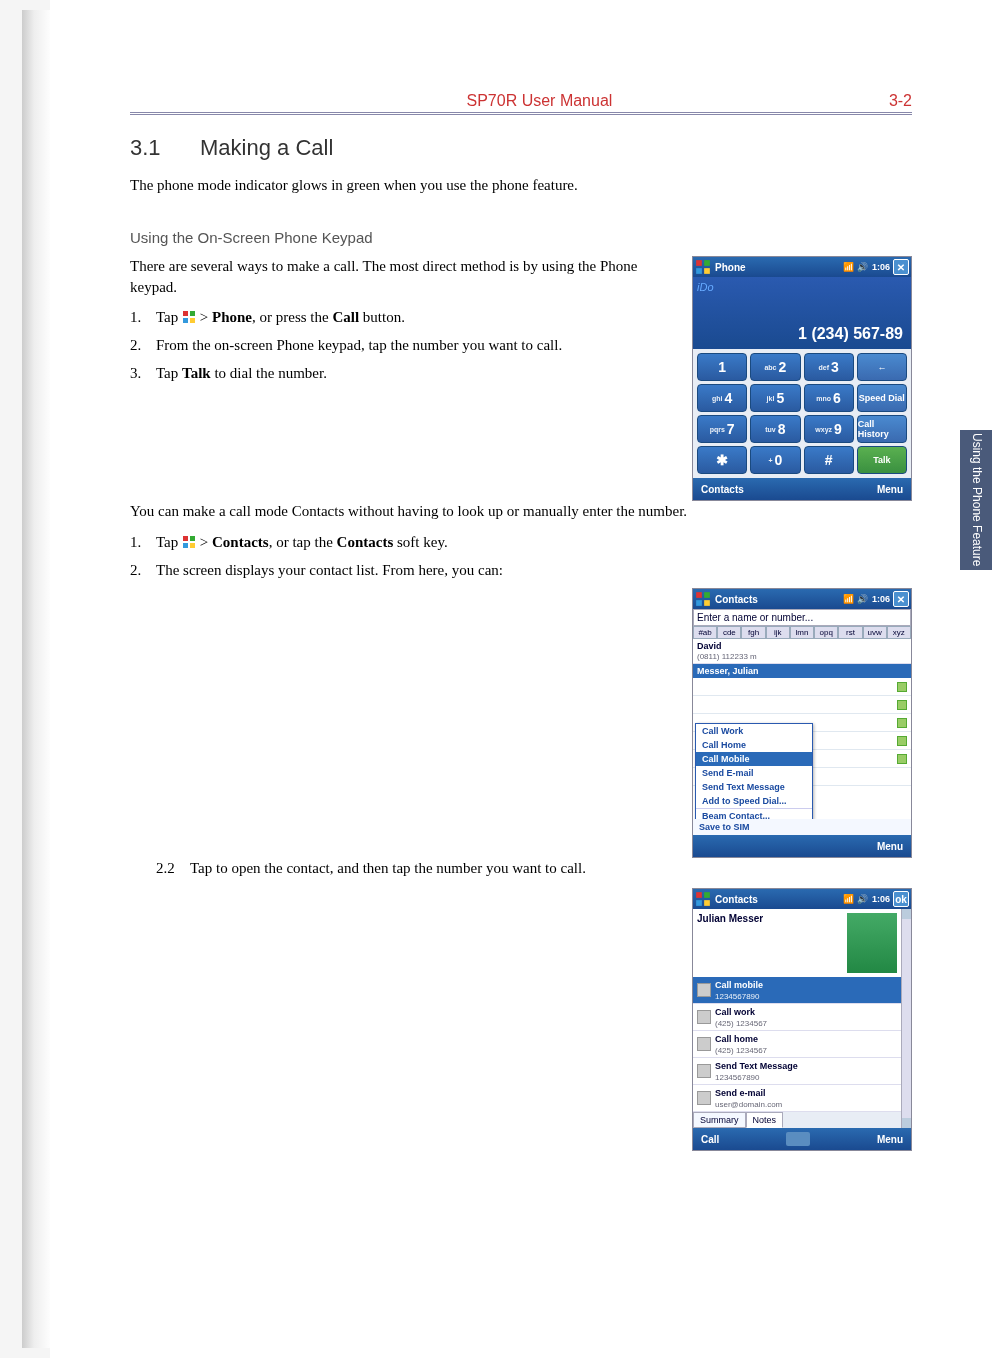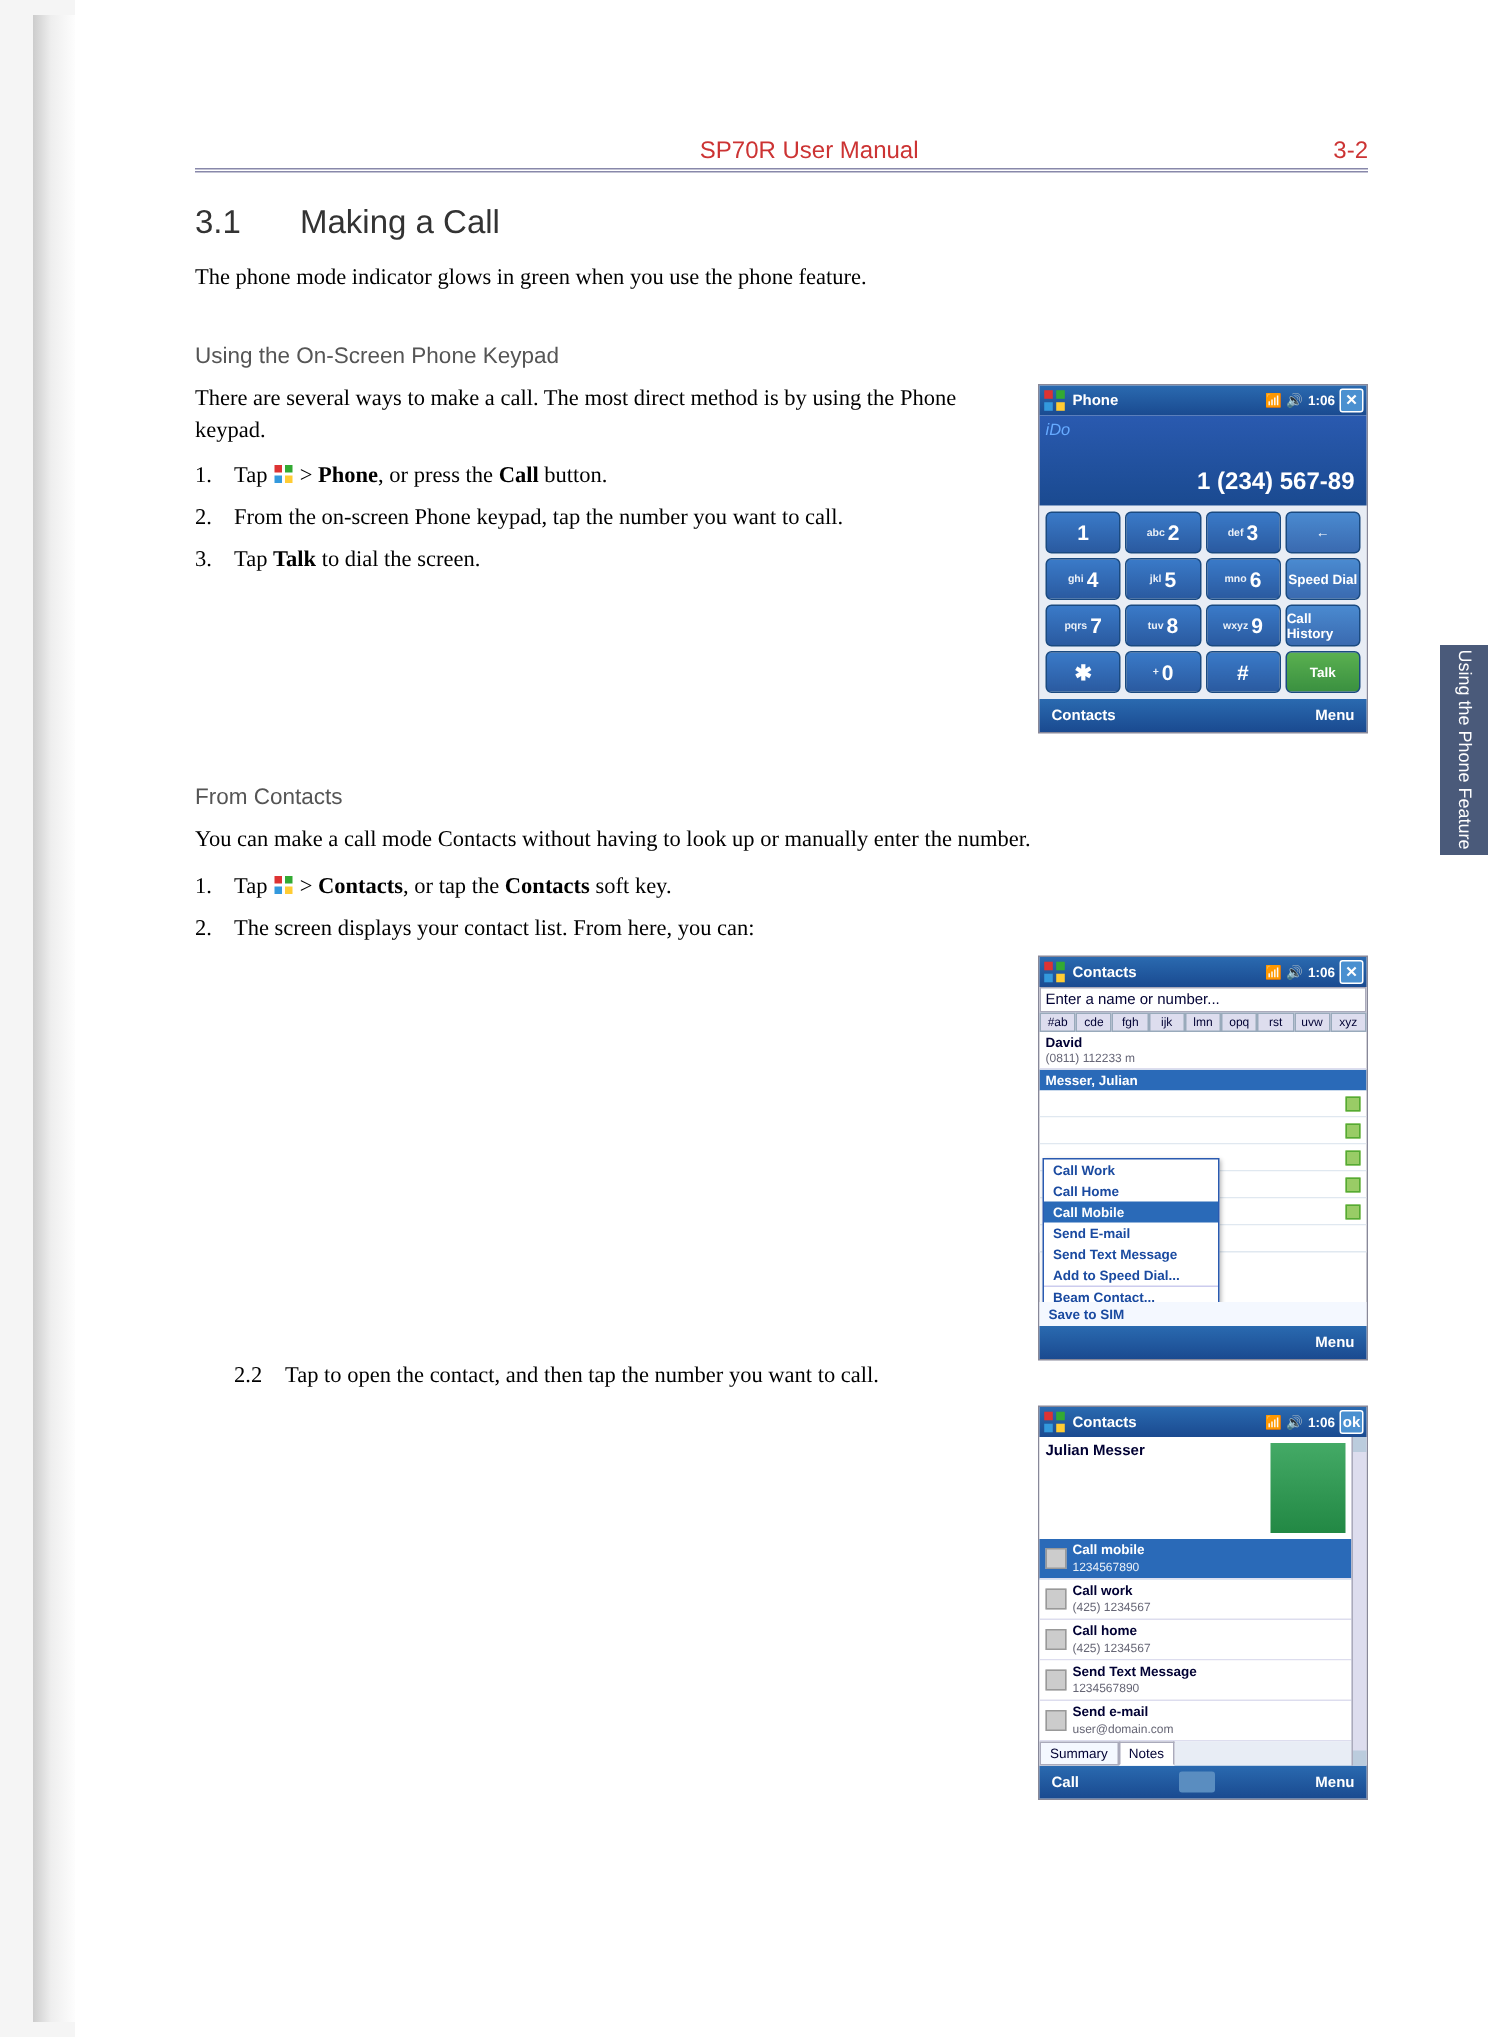--- a/index.html
+++ b/index.html
@@ -35,21 +35,21 @@
   .ph-titlebar { height: 20px; background: linear-gradient(#2a6ab0,#1a4a90); color: #fff; display: flex; align-items: center; font-size: 10px; font-weight: bold; padding: 0 2px; }
   .ph-titlebar .app-icon { width: 16px; height: 16px; margin-right: 4px; display: flex; align-items: center; justify-content: center; }
   .ph-titlebar .title { flex: 1; }
   .ph-titlebar .stat { display: flex; gap: 3px; align-items: center; }
   .ph-titlebar .stat span { font-size: 9px; }
   .x-btn { width: 16px; height: 16px; background: #4a90d0; border: 1px solid #fff; color: #fff; display: flex; align-items: center; justify-content: center; font-size: 10px; margin-left: 3px; border-radius: 2px; }
   .softkeys { height: 22px; background: linear-gradient(#2a6ab0,#1a4a90); color: #fff; display: flex; justify-content: space-between; align-items: center; padding: 0 8px; font-size: 10px; font-weight: bold; }
   .softkeys .mid { width: 24px; height: 14px; background: #5a8dc0; border-radius: 2px; }
 
   
-  .pk-display { height: 60px; background: linear-gradient(#2a5ab0,#1a4a90); color: #fff; display: flex; align-items: flex-end; justify-content: flex-end; padding: 6px 8px; font-size: 16px; font-weight: bold; }
+  .pk-display { height: 72px; background: linear-gradient(#2a5ab0,#1a4a90); color: #fff; display: flex; align-items: flex-end; justify-content: flex-end; padding: 6px 8px; font-size: 16px; font-weight: bold; }
   .pk-iDo { font-style: italic; color: #6af; position: absolute; font-size: 11px; top: 4px; left: 4px; }
   .pk-disp-wrap { position: relative; }
   .keypad { padding: 4px; display: grid; grid-template-columns: repeat(4, 1fr); gap: 3px; background: #e8edf5; }
   .key { height: 28px; background: linear-gradient(#3a7ac8,#2a5aa0); border-radius: 4px; color: #fff; display: flex; align-items: center; justify-content: center; font-size: 11px; font-weight: bold; border: 1px solid #1a4a80; }
   .key.side { background: linear-gradient(#4a8ad0,#3a6ab0); font-size: 9px; font-weight: bold; }
   .key .sub { font-size: 7px; margin-right: 2px; opacity: 0.9; }
   .key .big { font-size: 14px; }
 
   
   .ct-search { background: #fff; border: 1px solid #aab; padding: 2px 3px; font-size: 10px; color: #003; }
@@ -125,21 +125,21 @@
                 </svg></span> &gt; <b>Phone</b><span>, or press the </span><b>Call</b><span> button.</span>
           </span>
         </li>
         <li>
           <span class="n">2.</span>
           <span class="t">From the on-screen Phone keypad, tap the number you want to call.</span>
         </li>
         <li>
           <span class="n">3.</span>
           <span class="t">
-            <span>Tap </span><b>Talk</b><span> to dial the screen.</span>
+            <span>Tap </span><b>Talk</b><span> to dial the number.</span>
           </span>
         </li>
       </ol>
     </div>
     <div class="right">
 
       <div class="phone">
         <div class="ph-titlebar">
           <span class="app-icon">
               <svg viewBox="0 0 14 14">
@@ -221,21 +221,20 @@
             </div>
         </div>
         <div class="softkeys">
           <span>Contacts</span>
           <span>Menu</span>
         </div>
       </div>
     </div>
   </div>
 
-  <h2 class="sub">From Contacts</h2>
   <p class="body">You can make a call mode Contacts without having to look up or manually enter the number.</p>
   <ol class="steps">
     <li>
       <span class="n">1.</span>
       <span class="t">
         <span>Tap </span><span class="win-icon"><svg viewBox="0 0 14 14">
               <rect x="1" y="1" width="5" height="5" fill="#d33"></rect>
               <rect x="8" y="1" width="5" height="5" fill="#3a3"></rect>
               <rect x="1" y="8" width="5" height="5" fill="#39d"></rect>
               <rect x="8" y="8" width="5" height="5" fill="#fc3"></rect>

